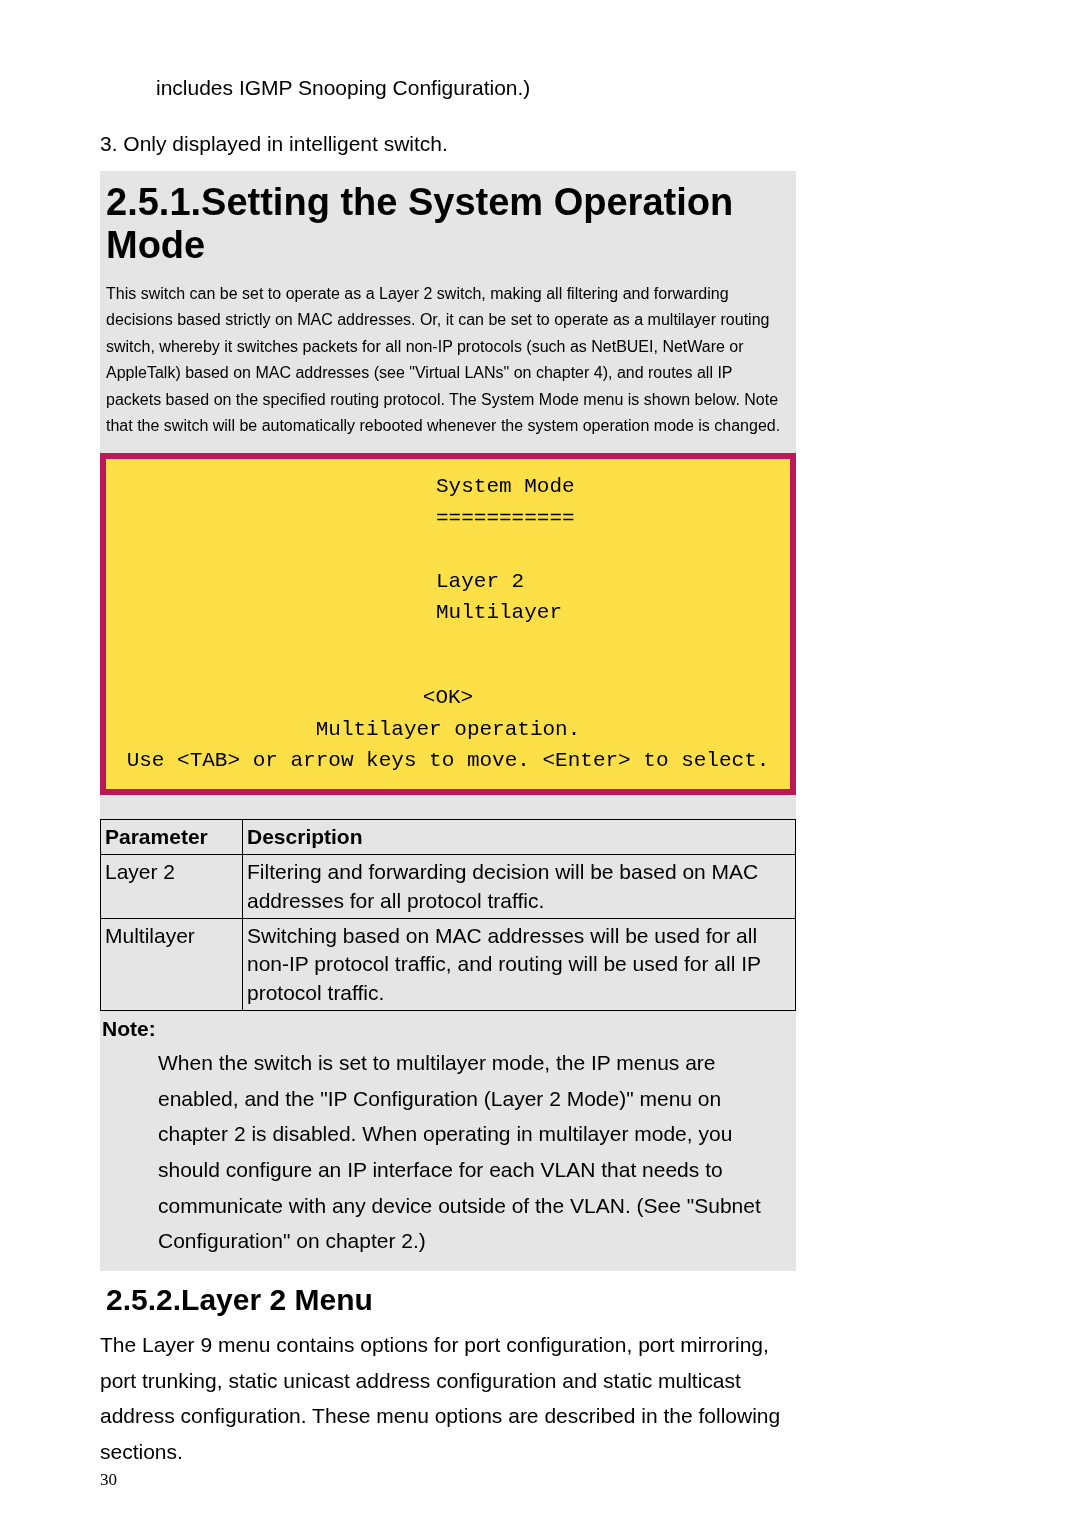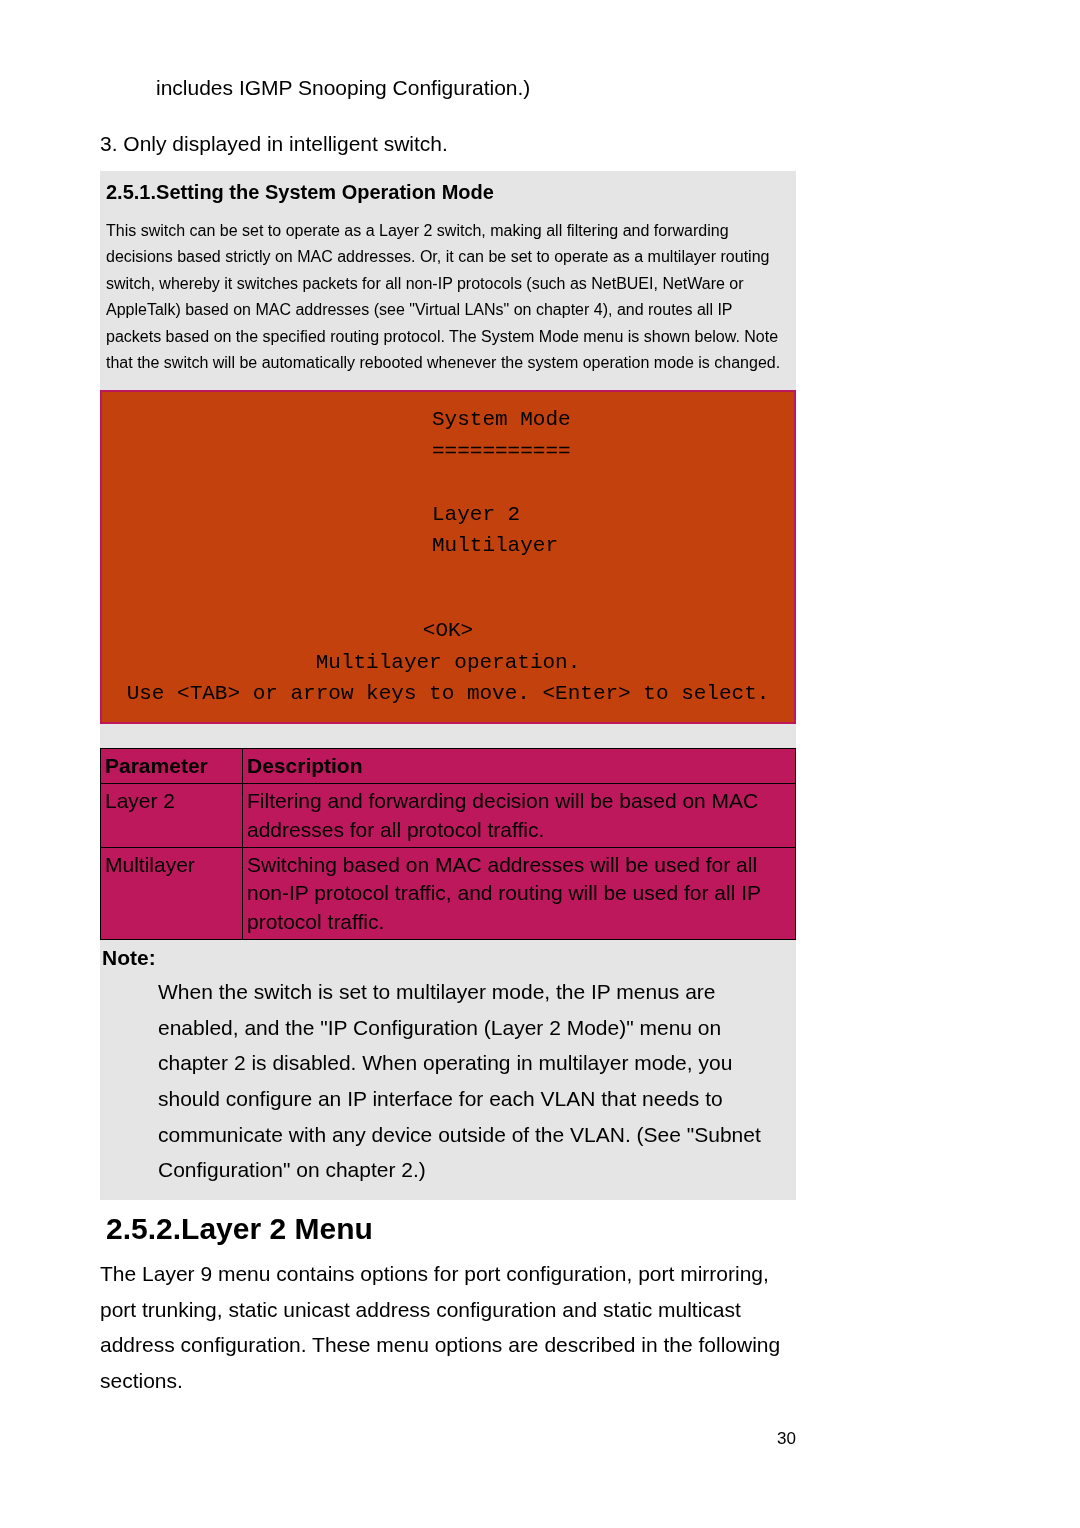--- a/index.html
+++ b/index.html
@@ -25,32 +25,32 @@
       line-height: 1.5;
       margin-top: 24px;
       margin-bottom: 12px;
     }
     .gray-block {
       background: #e5e5e5;
       padding: 0px 0 0px 0;
       margin-top: 0;
     }
     .section-head {
-      font-size: 20px;
+      font-size: 38px;
       font-weight: bold;
       padding: 10px 0 14px 6px;
     }
     .section-body {
       font-size: 16px;
       line-height: 1.65;
       padding: 0 6px 14px 6px;
     }
     .mono-box {
-      border: 2px solid #be185d;
-      background: #c2410c;
+      border: 6px solid #be185d;
+      background: #fde047;
       margin: 0px 0;
       font-family: "Courier New", Courier, monospace;
       font-size: 21px;
       line-height: 1.5;
       padding: 12px 0 12px 0;
     }
     .mono-center-wrap {
       padding-left: 330px;
     }
     .mono-center-wrap div {
@@ -64,21 +64,21 @@
       white-space: pre;
     }
     .thin-gray-spacer {
       background: #e5e5e5;
       height: 24px;
       border-top: 0;
     }
     table.param-table {
       width: 100%;
       border-collapse: collapse;
-      background: #be185d;
+      background: #e5e5e5;
       font-size: 21px;
     }
     table.param-table th, table.param-table td {
       border: 1px solid #000;
       padding: 3px 6px 3px 4px;
       text-align: left;
       vertical-align: top;
       line-height: 1.35;
     }
     table.param-table th {
@@ -104,24 +104,23 @@
       font-weight: bold;
       padding: 6px 0 10px 6px;
       margin-top: 6px;
     }
     .plain-body {
       font-size: 21px;
       line-height: 1.7;
       padding: 0 6px 0 0;
     }
     .page-num {
-      text-align: right;
+      text-align: left;
       font-size: 17px;
-      margin-top: 30px;
-      font-family: Liberation Sans, sans-serif;
+      font-family: Liberation Serif, serif;
     }
   </style>
 </head>
 <body>
 
 <div class="page">
 
   <div class="intro-line">includes IGMP Snooping Configuration.)</div>
   <div class="numbered-line">3.  Only displayed in intelligent switch.</div>
 

